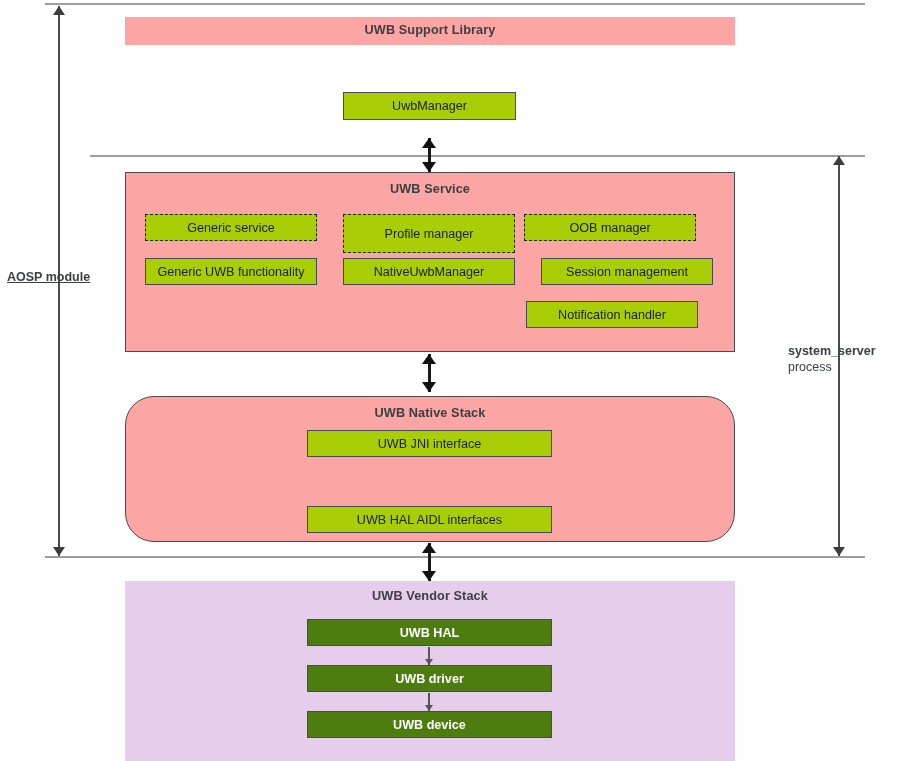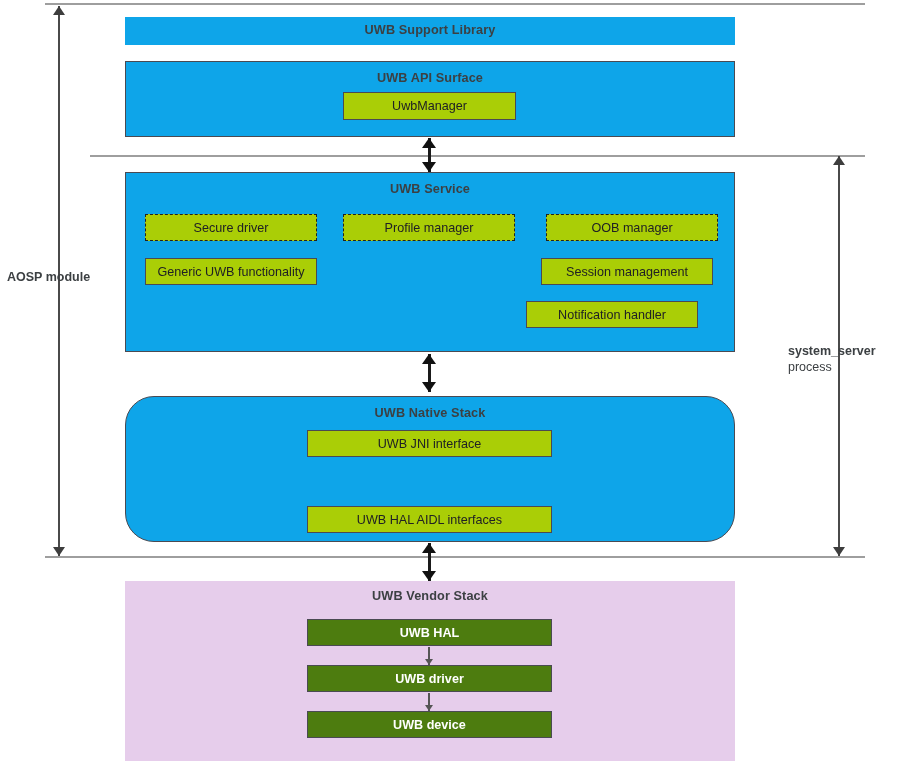--- a/index.html
+++ b/index.html
@@ -53,21 +53,21 @@
   .scope-label .b{font-weight:bold;display:block;}
   .scope-label .n{font-weight:normal;display:block;}
   .scope-label.left{text-align:left;}
   .scope-label.right{text-align:left;}
 
   
   .layer{
     position:absolute;
     box-sizing:border-box;
   }
-  .layer.cyan{background:#0ea5e9;}
+  .layer.cyan{background:#fca5a5;}
   .layer.cyan.bordered{border:1.5px solid #4a4a52;}
   .layer.purple{background:#e6cdeb;}
   .layer-title{
     text-align:center;
     font-weight:bold;
     font-size:12.7px;
     color:#3c4043;
     letter-spacing:0.1px;
   }
 
@@ -125,68 +125,68 @@
 
   <div class="hrule" style="left:45px; top:3px; width:820px;"></div>
   <div class="hrule" style="left:90px; top:155px; width:775px;"></div>
   <div class="hrule" style="left:45px; top:556px; width:820px;"></div>
 
   <div class="vscope" style="left:52px; top:6px; height:550px;">
     <div class="shaft"></div>
     <div class="head up"></div>
     <div class="head down"></div>
   </div>
-  <div class="scope-label left" style="left:7px; top:269px; width:110px;">
+  <div class="scope-label left" style="left:7px; top:269px; width:110px;text-decoration:underline;">
     <span class="b">AOSP module</span>
   </div>
 
   <div class="vscope" style="left:832px; top:156px; height:400px;">
     <div class="shaft"></div>
     <div class="head up"></div>
     <div class="head down"></div>
   </div>
   <div class="scope-label right" style="left:788px; top:343px; width:110px;">
     <span class="b">system_server</span>
     <span class="n">process</span>
   </div>
 
   <div class="layer cyan" style="left:125px; top:17px; width:610px; height:28px;">
     <div class="layer-title" style="padding-top:6px;">UWB Support Library</div>
   </div>
 
-  <div class="layer cyan bordered" style="left:125px; top:61px; width:610px; height:76px;">
-    <div class="layer-title" style="padding-top:9px;">UWB API Surface</div>
-  </div>
   <div class="chip green" style="left:343px; top:92px; width:173px; height:28px;">
     <span>UwbManager</span>
   </div>
 
   <div class="conn" style="left:422px; top:138px; height:34px;">
     <div class="shaft"></div>
     <div class="head up"></div>
     <div class="head down"></div>
   </div>
 
   <div class="layer cyan bordered" style="left:125px; top:172px; width:610px; height:180px;">
     <div class="layer-title" style="padding-top:9px;">UWB Service</div>
   </div>
 
   <div class="chip green dashed" style="left:145px; top:214px; width:172px; height:27px;">
-    <span>Secure driver</span>
-  </div>
-  <div class="chip green dashed" style="left:343px; top:214px; width:172px; height:27px;">
+    <span>Generic service</span>
+  </div>
+  <div class="chip green dashed" style="left:343px; top:214px; width:172px; height:39px;">
     <span>Profile manager</span>
   </div>
-  <div class="chip green dashed" style="left:546px; top:214px; width:172px; height:27px;">
+  <div class="chip green dashed" style="left:524px; top:214px; width:172px; height:27px;">
     <span>OOB manager</span>
   </div>
 
   <div class="chip green" style="left:145px; top:258px; width:172px; height:27px;">
     <span>Generic UWB functionality</span>
   </div>
+  <div class="chip green" style="left:343px; top:258px; width:172px; height:27px;">
+    <span>NativeUwbManager</span>
+  </div>
   <div class="chip green" style="left:541px; top:258px; width:172px; height:27px;">
     <span>Session management</span>
   </div>
 
   <div class="chip green" style="left:526px; top:301px; width:172px; height:27px;">
     <span>Notification handler</span>
   </div>
 
   <div class="conn" style="left:422px; top:354px; height:38px;">
     <div class="shaft"></div>

